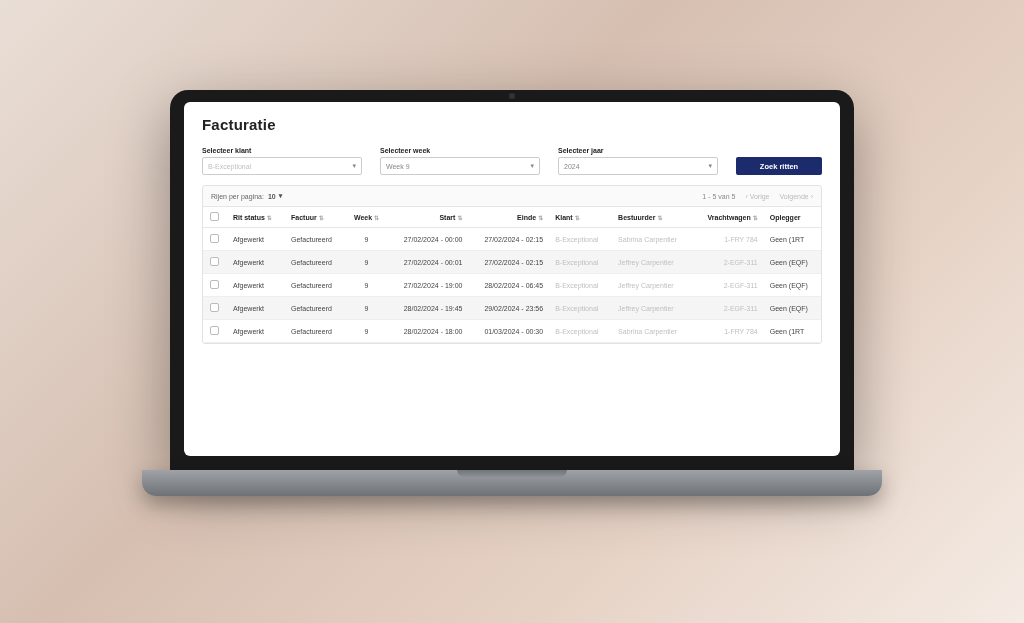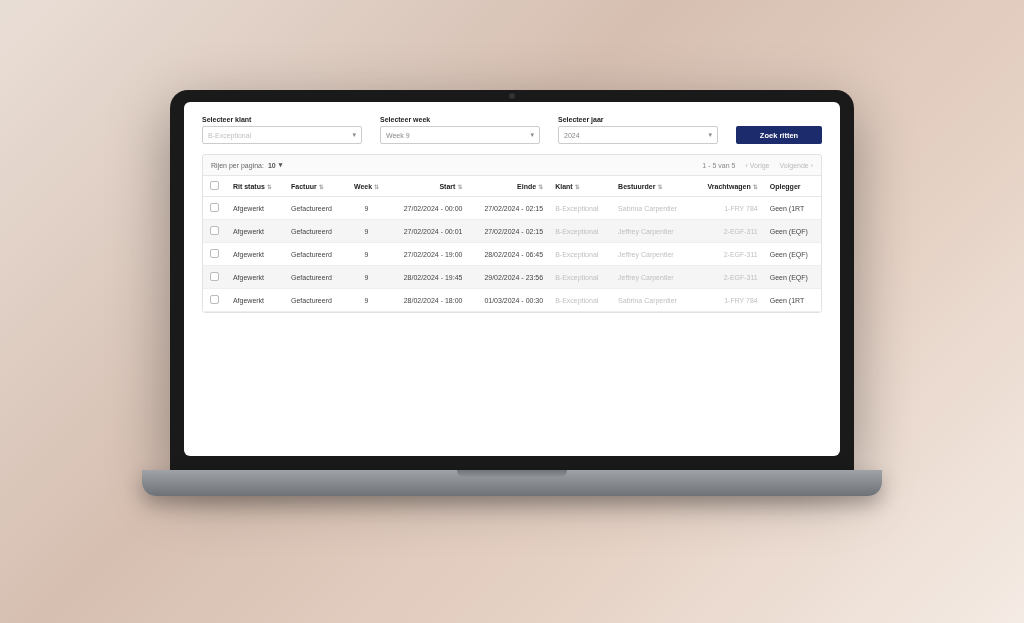--- a/index.html
+++ b/index.html
@@ -124,20 +124,21 @@
 
 <div class="backdrop">
   <div class="laptop">
     <div class="laptop-frame">
       <div class="laptop-notch">
         <div class="laptop-cam"></div>
       </div>
       <div class="screen">
         <div class="app">
 
+          <div class="page-title">Facturatie</div>
 
           <div class="filters">
             <div class="filter">
               <div class="filter-label">Selecteer klant</div>
               <div id="sel-klant" class="select">
                 <span class="muted">B-Exceptional</span>
                 <span class="chev">▾</span>
               </div>
             </div>
             <div class="filter">

